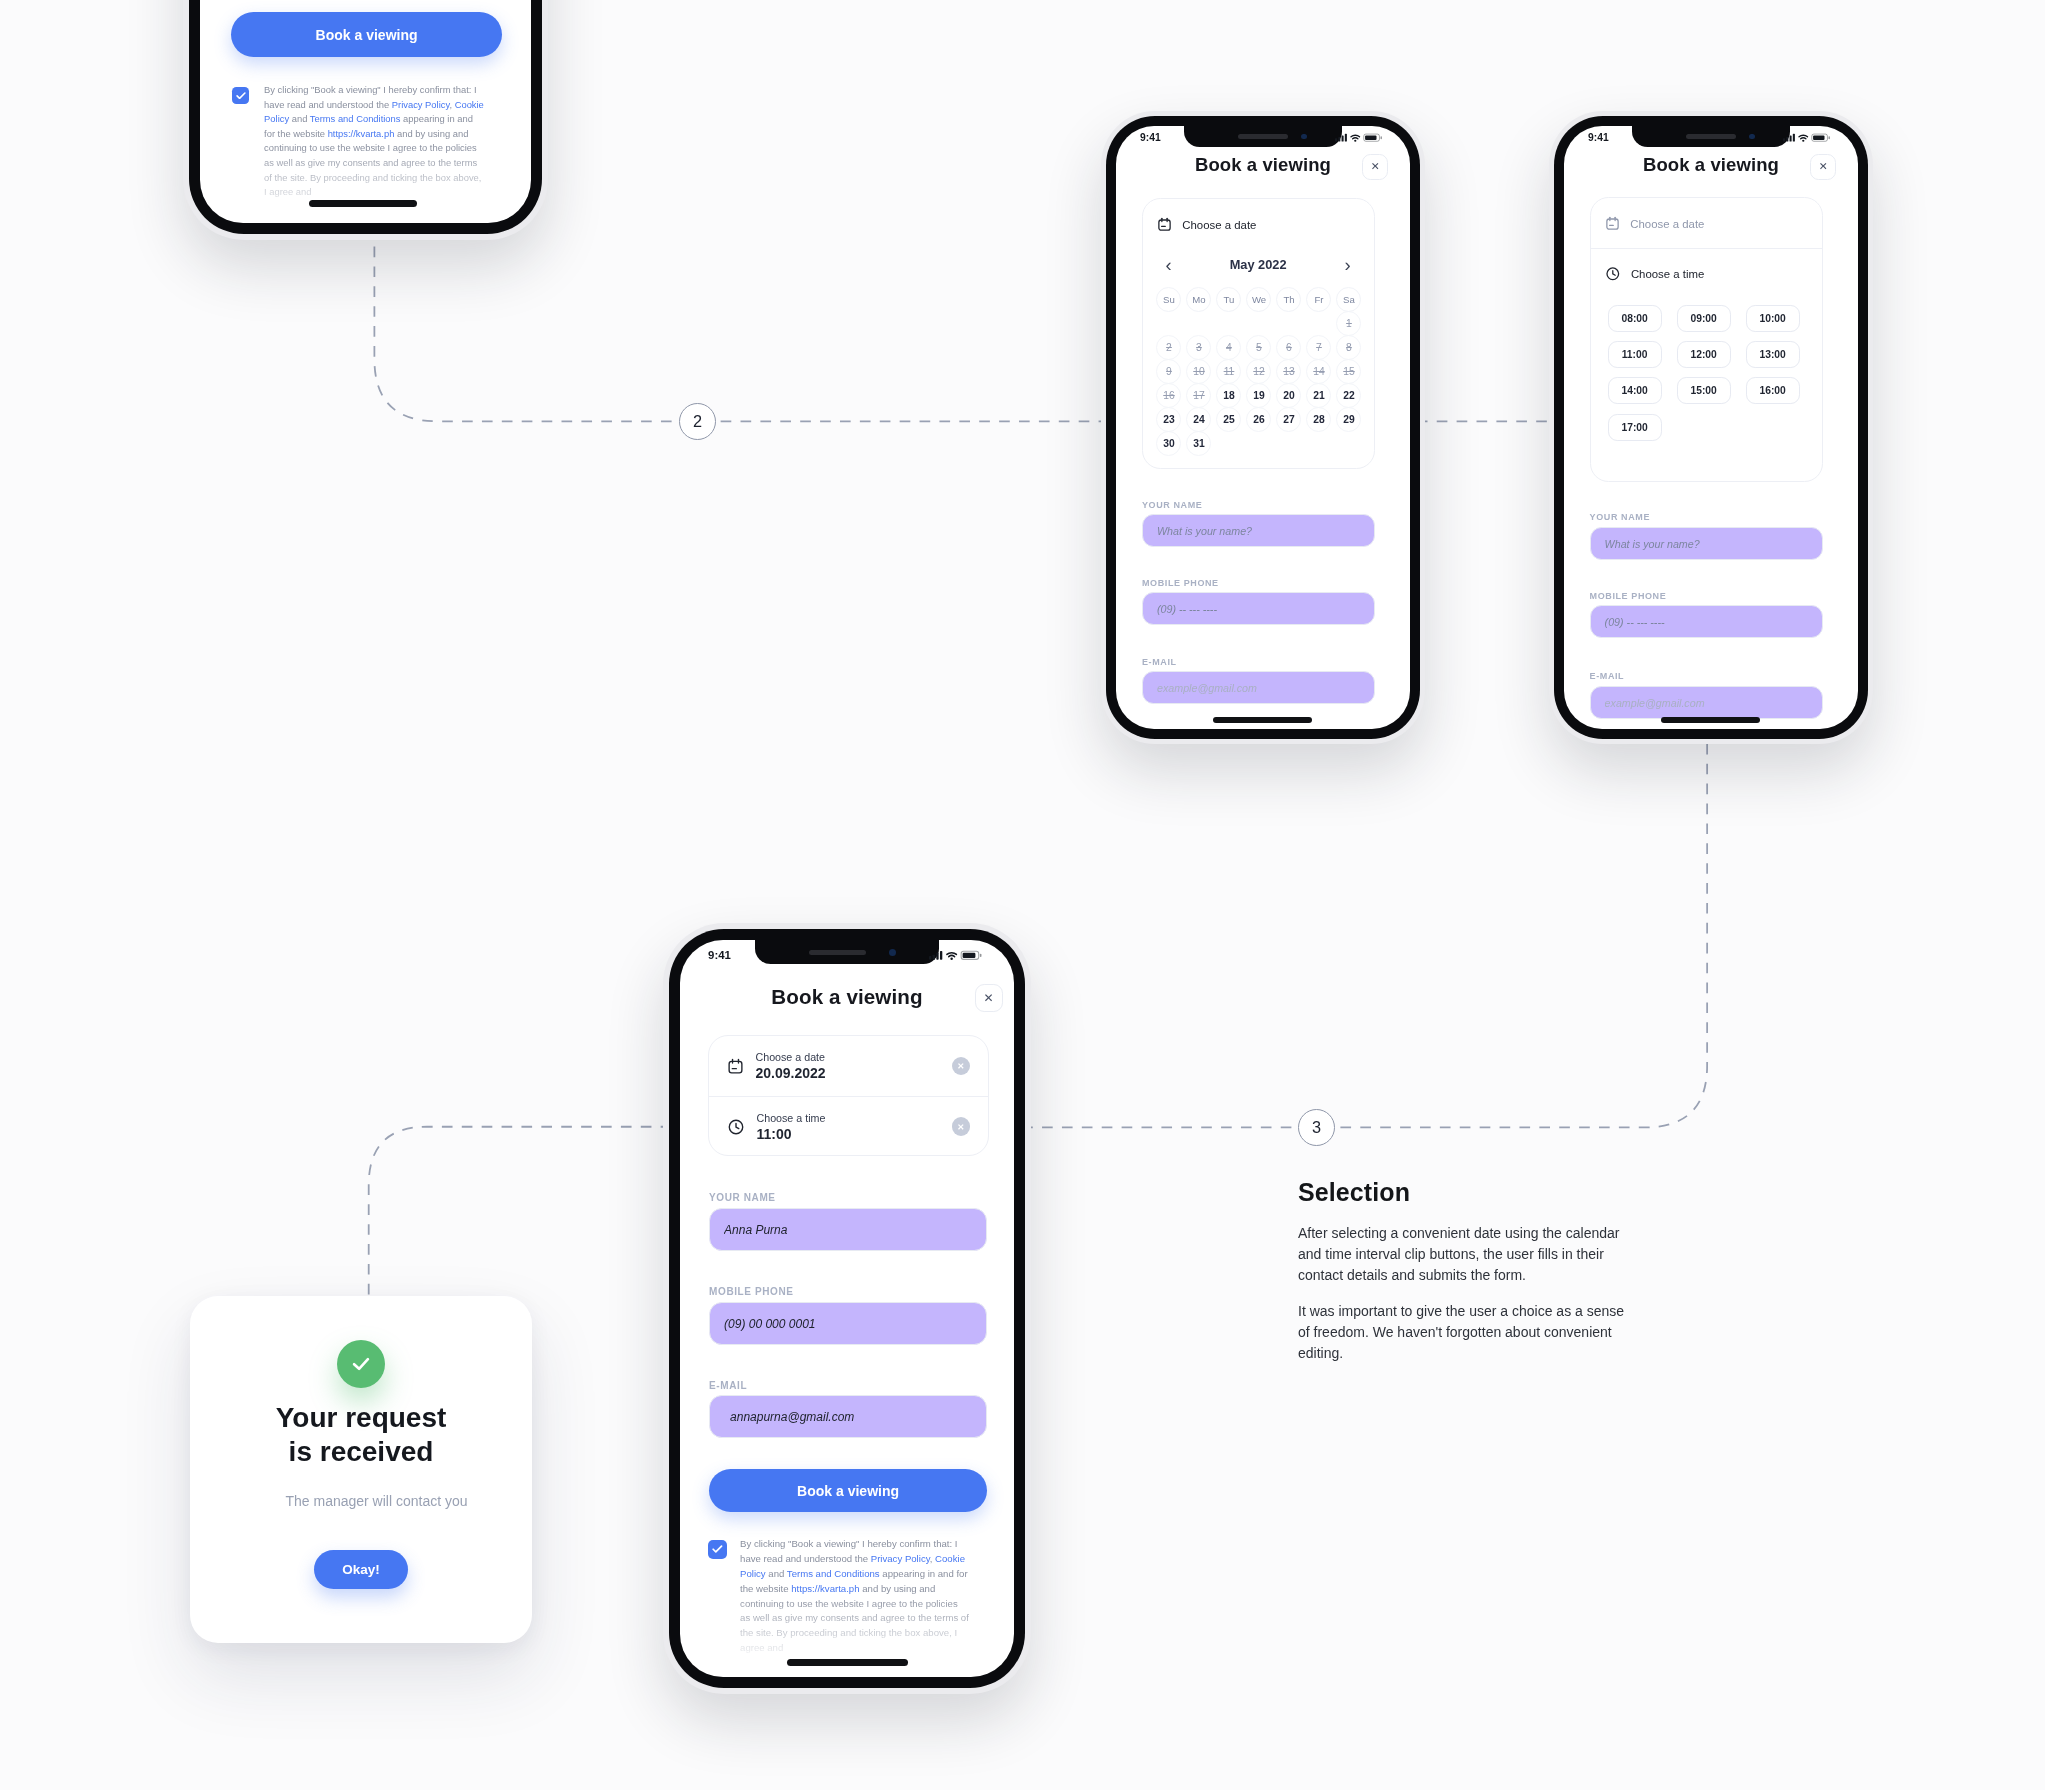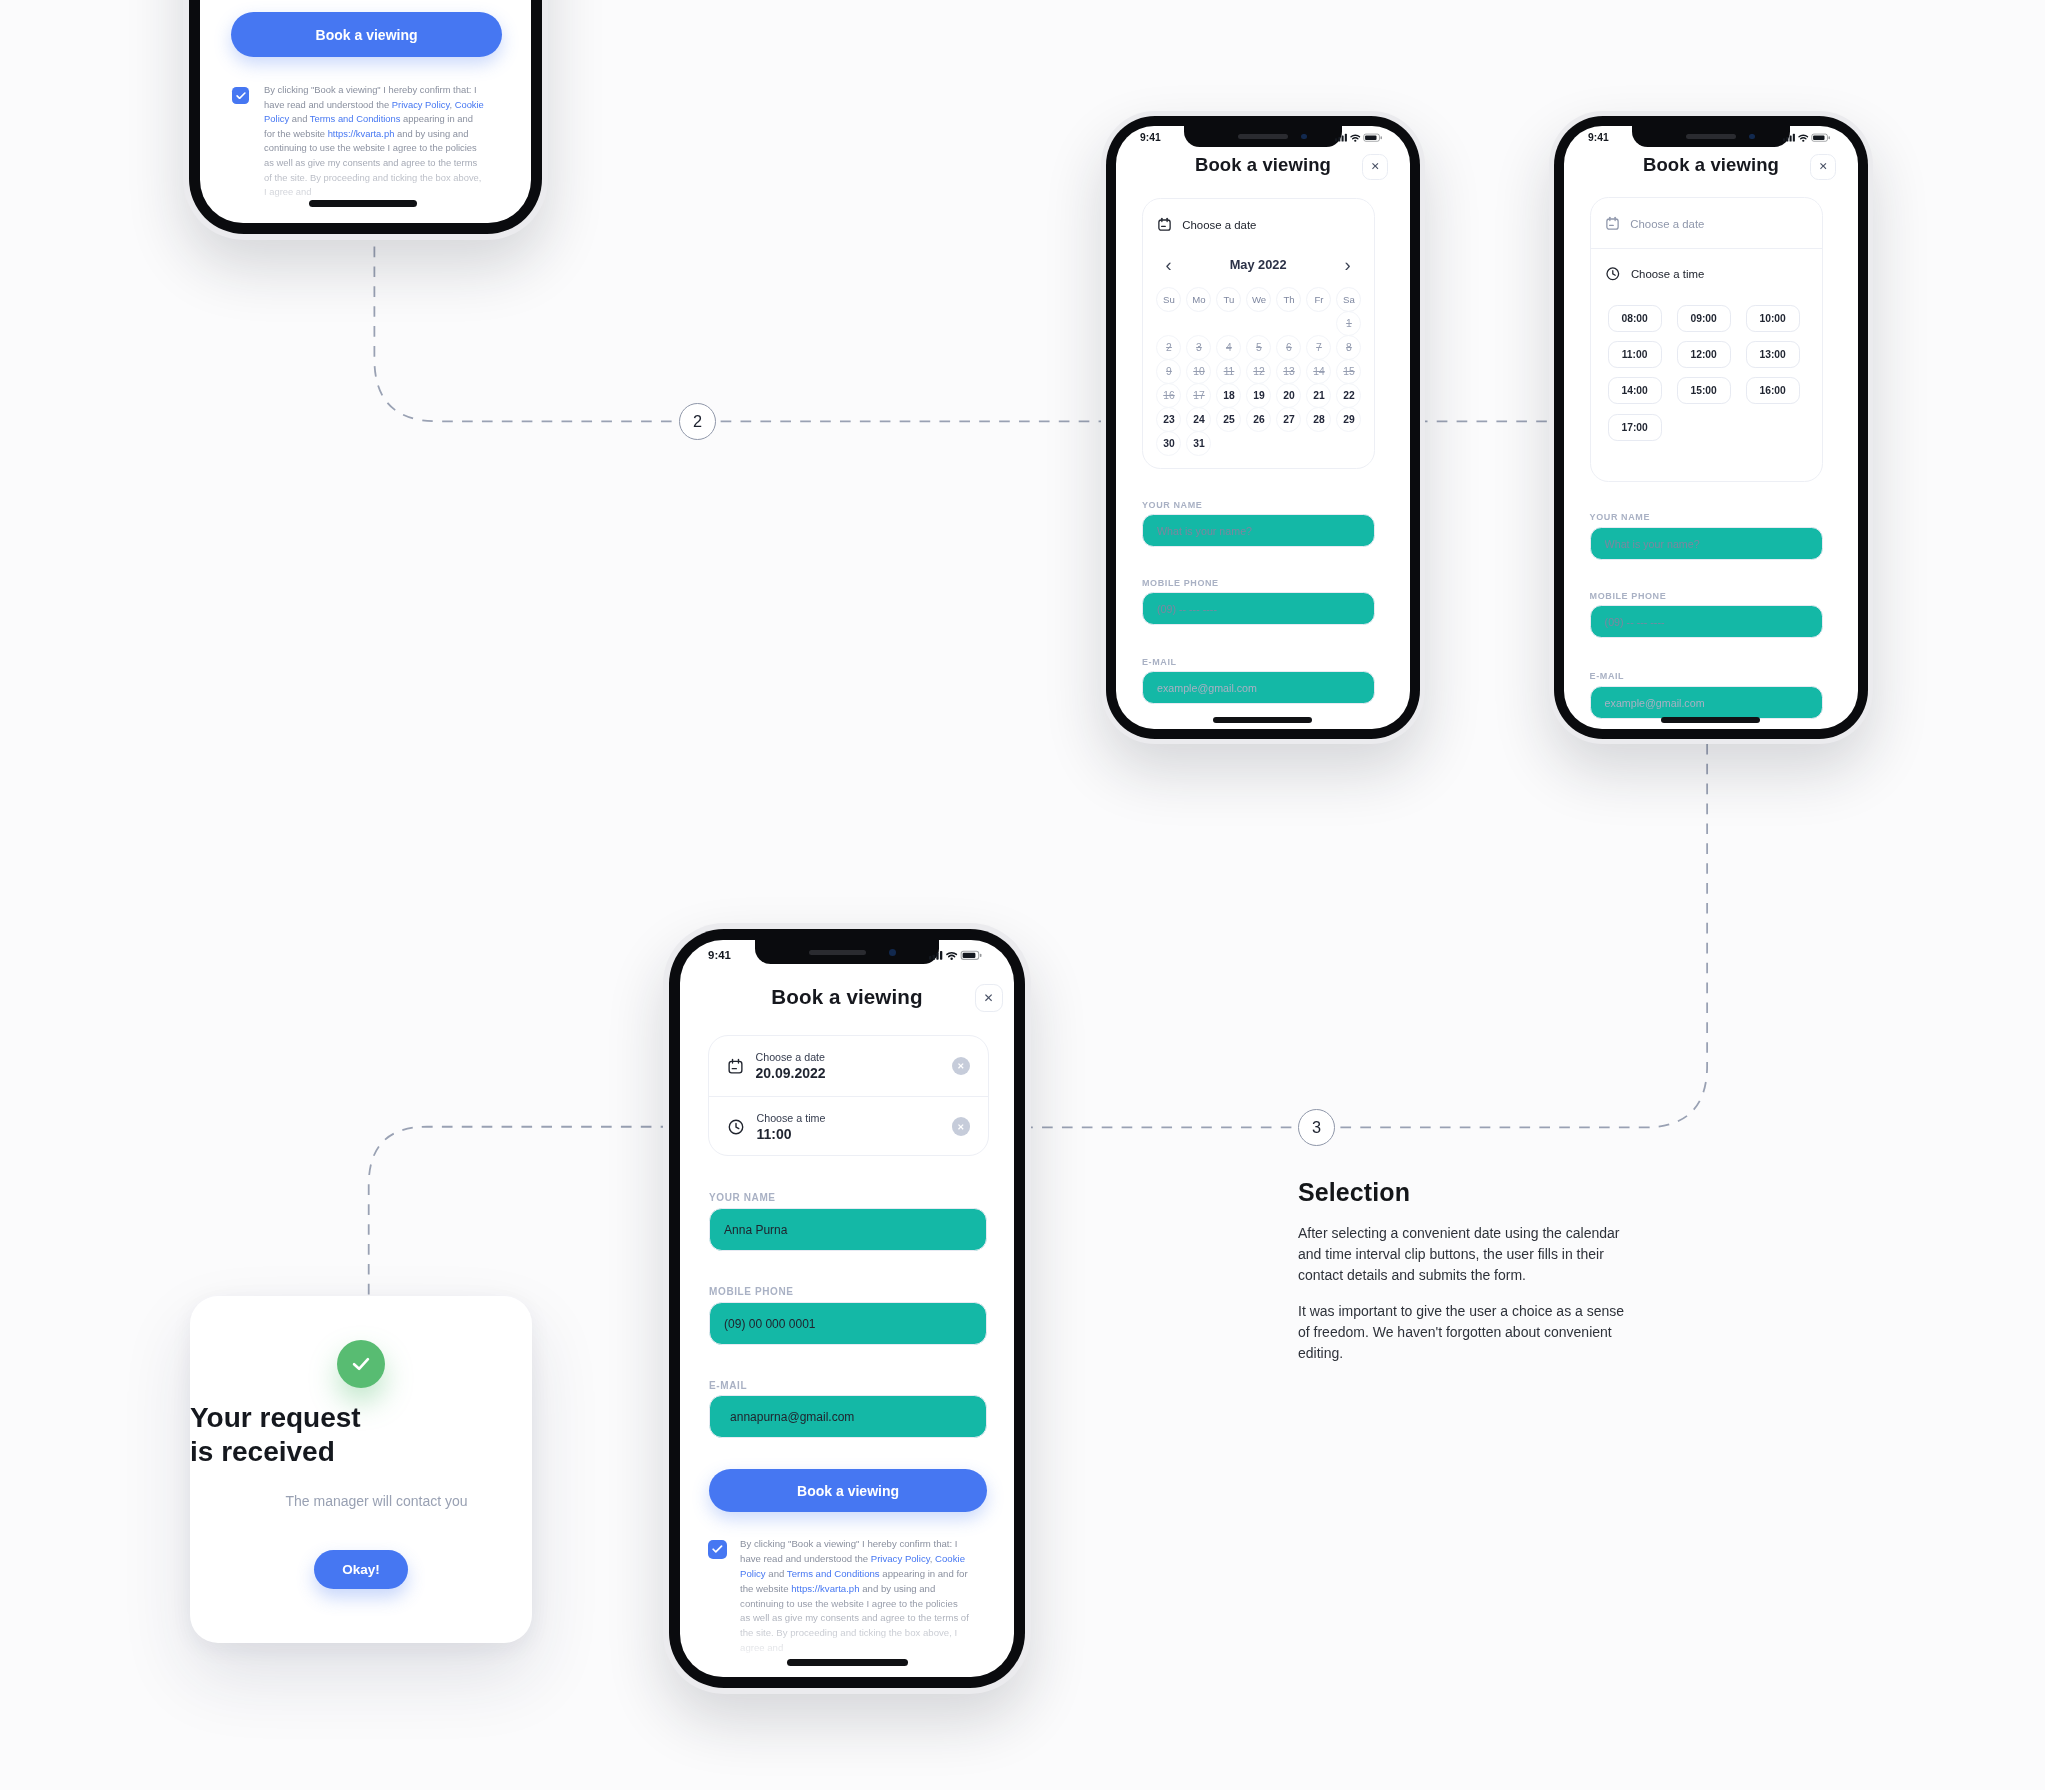--- a/index.html
+++ b/index.html
@@ -28,22 +28,22 @@
   .statusbar{position:absolute;display:flex;justify-content:space-between;align-items:center;left:0;right:0;}
   .status-time{font-weight:700;color:#14181f;}
   .home-indicator{position:absolute;background:#101114;border-radius:4.3px;}
 
   
   .sheet-title{position:absolute;left:0;right:0;text-align:center;font-weight:700;color:#16181e;letter-spacing:0.1px;}
   .close-btn{position:absolute;background:#fff;border:1.1px solid #e9ecf3;border-radius:8.5px;
     color:#474f63;display:flex;align-items:center;justify-content:center;cursor:pointer;}
   .card{position:absolute;background:#fff;border:1.1px solid #edeff5;border-radius:18.5px;}
   .field-label{position:absolute;font-size:9px;font-weight:700;letter-spacing:0.6px;color:#a9b1c4;}
-  .tfield{position:absolute;border:1.1px solid #e7eaf2;border-radius:11.4px;background:#14b8a6;
-    padding:0 14px;font-family:"Liberation Sans",sans-serif;font-size:10.7px;color:#20242e;outline:none;}
+  .tfield{position:absolute;border:1.1px solid #e7eaf2;border-radius:11.4px;background:#c4b5fd;
+    padding:0 14px;font-family:"Liberation Sans",sans-serif;font-size:10.7px;color:#20242e;outline:none;font-style:italic;}
   .tfield::placeholder{color:#7d869f;opacity:1;}
   .tfield.lite::placeholder{color:#a9b0c3;}
   .primary-btn{position:absolute;background:#4677F2;border:none;border-radius:23px;color:#fff;
     font-family:"Liberation Sans",sans-serif;font-weight:700;cursor:pointer;
     box-shadow:0 7px 17px rgba(70,119,242,.28);}
   .checkbox{position:absolute;background:#4677F2;border-radius:4.3px;display:flex;align-items:center;justify-content:center;}
   .legal{position:absolute;font-size:9.4px;line-height:1.55;color:#8a909f;
     -webkit-mask-image:linear-gradient(#000 46%, rgba(0,0,0,.12) 92%);
     mask-image:linear-gradient(#000 46%, rgba(0,0,0,.12) 92%);}
   .legal .link{color:#4677F2;}
@@ -79,21 +79,21 @@
   .sel-label{font-size:10.7px;color:#343b4d;}
   .sel-value{font-size:14px;font-weight:700;color:#1f2430;}
   .clear-btn{width:18.5px;height:18.5px;border-radius:50%;background:#c6ccda;border:none;color:#fff;
     font-size:8.5px;font-weight:700;display:flex;align-items:center;justify-content:center;cursor:pointer;}
 
   
   .modal{position:absolute;z-index:2;background:#fff;border-radius:28px;
     box-shadow:0 33px 71px rgba(30,40,70,.12), 0 5.7px 21px rgba(30,40,70,.06);}
   .success-circle{position:absolute;border-radius:50%;background:#58BC72;
     box-shadow:0 14px 28px rgba(88,188,114,.38);display:flex;align-items:center;justify-content:center;}
-  .modal-title{position:absolute;left:0;right:0;text-align:left;font-size:28px;line-height:1.23;
+  .modal-title{position:absolute;left:0;right:0;text-align:center;font-size:28px;line-height:1.23;
     font-weight:700;color:#15181e;}
   .modal-sub{position:absolute;left:0;right:0;text-align:center;font-size:14px;color:#99a1b3;padding-left:31px;}
   .okay-btn{position:absolute;background:#4677F2;border:none;border-radius:20px;color:#fff;
     font-family:"Liberation Sans",sans-serif;font-size:13.5px;font-weight:700;cursor:pointer;
     box-shadow:0 8.5px 18.5px rgba(70,119,242,.3);}
 
   
   .annot{position:absolute;z-index:2;}
   .annot h2{margin:0;font-size:25px;font-weight:800;color:#141619;letter-spacing:0.1px;}
   .annot p{margin:15.6px 0 0;font-size:14px;line-height:21px;color:#2e323a;}

